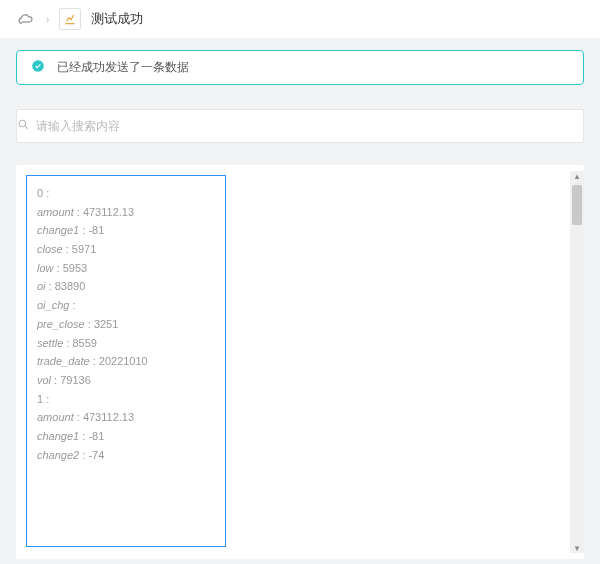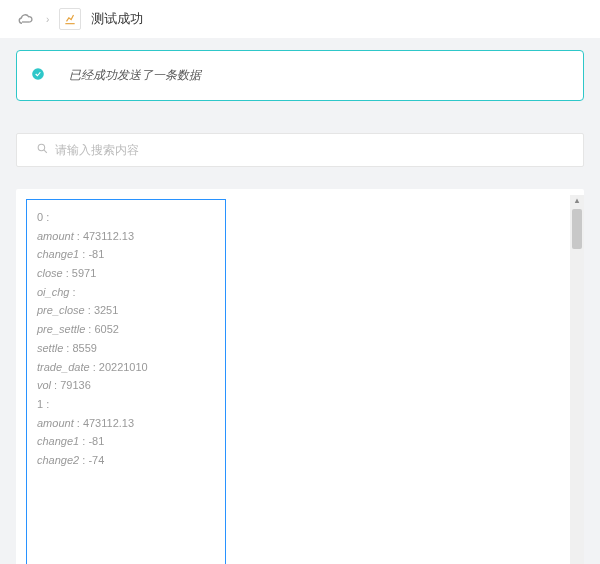--- a/index.html
+++ b/index.html
@@ -45,39 +45,38 @@
       font-weight: 500;
       text-align: center;
     }
     .content {
       padding: 12px 16px;
     }
     .success-banner {
       background: #fff;
       border: 1px solid #2ec7c9;
       border-radius: 4px;
-      padding: 16px 14px;
+      padding: 8px 14px;
       display: flex;
       align-items: center;
-      gap: 24px;
+      gap: 12px;
       font-size: 12px;
       color: #555;
-      font-style: italic;
     }
     .check-icon {
       width: 14px;
       height: 14px;
       color: #2ec7c9;
     }
     .search-row {
       background: #fff;
       border: 1px solid #e5e5e5;
       border-radius: 2px;
-      padding: 8px 19px;
-      margin-top: 32px;
+      padding: 8px 0;
+      margin-top: 24px;
       display: flex;
       align-items: center;
       gap: 6px;
       color: #bbb;
     }
     .search-input {
       border: none;
       outline: none;
       flex: 1;
       font-size: 12px;
@@ -168,23 +167,24 @@
     </span>
     <input class="search-input" placeholder="请输入搜索内容" style="">
   </div>
 
   <div class="result-panel">
     <div class="data-box" id="data-box">
         <div class="row-line">0 :</div>
         <div class="row-line"><span class="k">amount</span> : <span class="v">473112.13</span></div>
         <div class="row-line"><span class="k">change1</span> : <span class="v">-81</span></div>
         <div class="row-line"><span class="k">close</span> : <span class="v">5971</span></div>
+        <div class="row-line"><span class="k">low</span> : <span class="v">5953</span></div>
+        <div class="row-line"><span class="k">oi</span> : <span class="v">83890</span></div>
         <div class="row-line"><span class="k">oi_chg</span> : <span class="v"></span></div>
         <div class="row-line"><span class="k">pre_close</span> : <span class="v">3251</span></div>
-        <div class="row-line"><span class="k">pre_settle</span> : <span class="v">6052</span></div>
         <div class="row-line"><span class="k">settle</span> : <span class="v">8559</span></div>
         <div class="row-line"><span class="k">trade_date</span> : <span class="v">20221010</span></div>
         <div class="row-line"><span class="k">vol</span> : <span class="v">79136</span></div>
         <div class="row-line">1 :</div>
         <div class="row-line"><span class="k">amount</span> : <span class="v">473112.13</span></div>
         <div class="row-line"><span class="k">change1</span> : <span class="v">-81</span></div>
         <div class="row-line"><span class="k">change2</span> : <span class="v">-74</span></div>
       </div>
     <div class="scroll-wrap">
       <span>▴</span>

